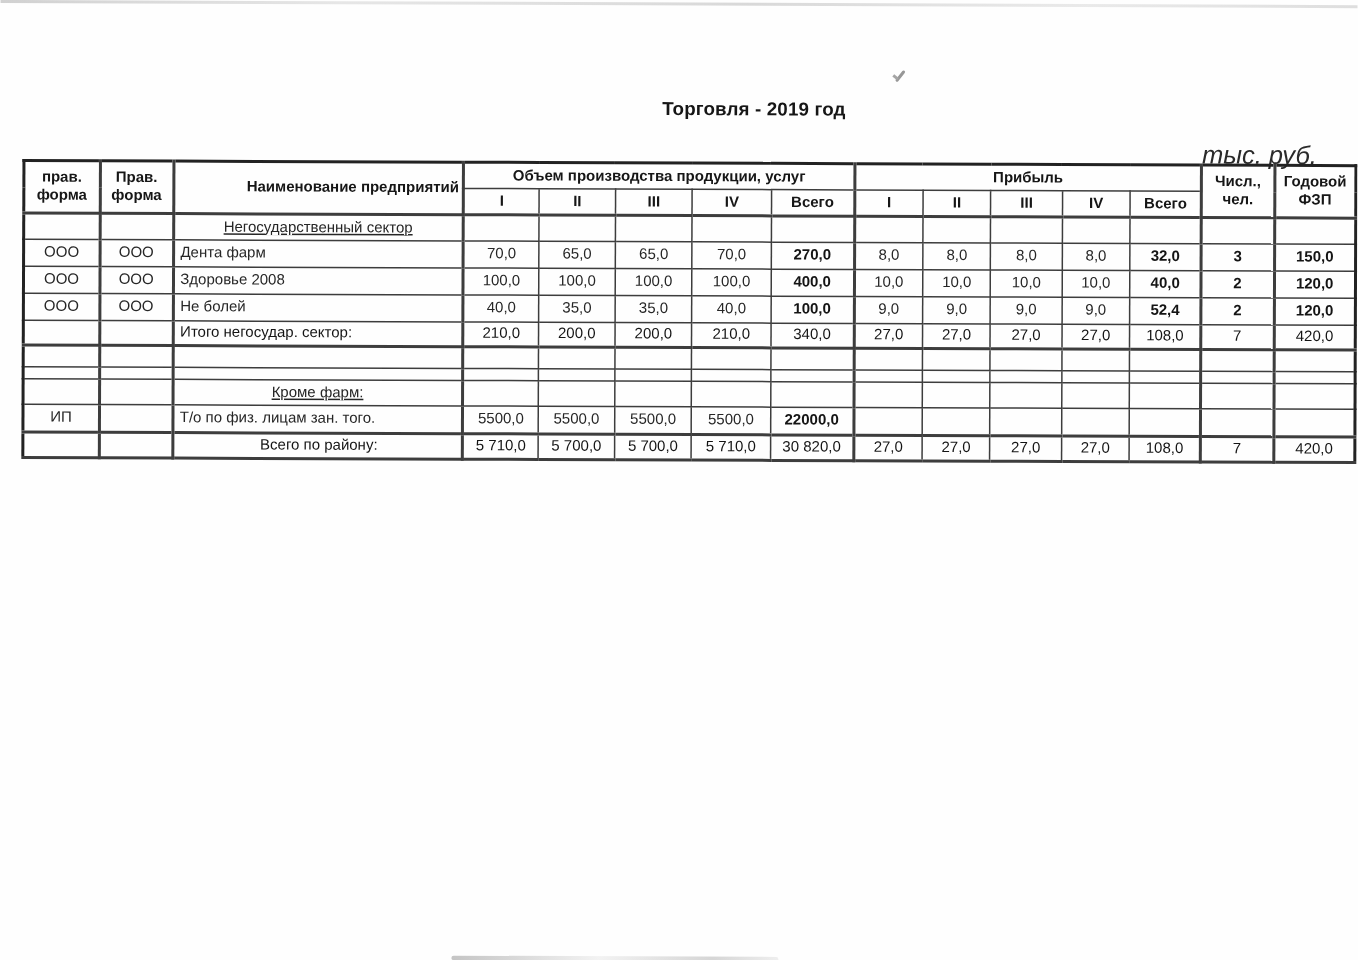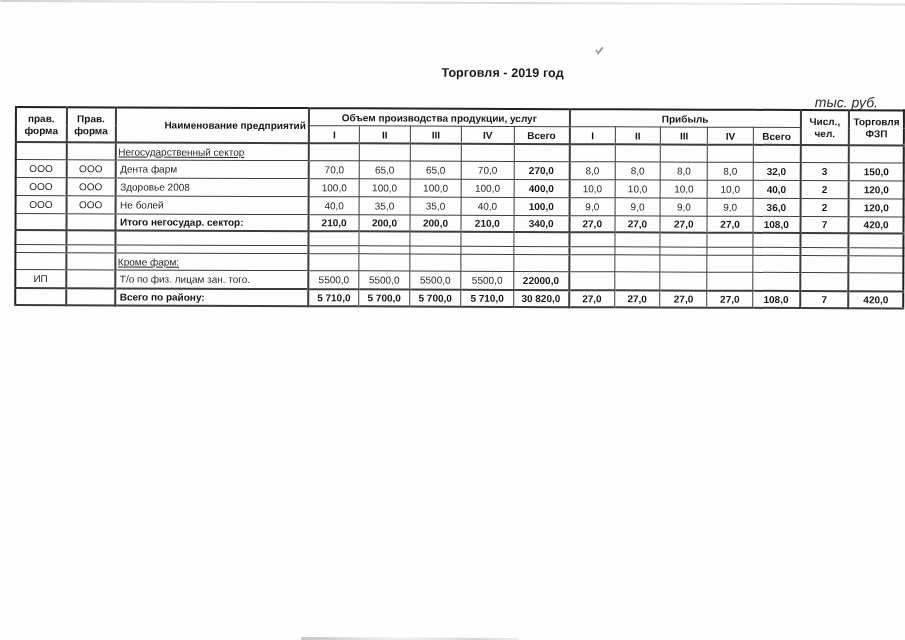--- a/index.html
+++ b/index.html
@@ -33,21 +33,21 @@
   }
   
   .doc-title{
     position:absolute;top:64px;left:0;right:0;
     padding-left:100px;text-align:center;
     font-size:12.5px;font-weight:bold;color:#161616;
     letter-spacing:.1px;
   }
   .units-label{
     position:absolute;top:91px;right:27px;
-    font-size:14px;font-style:italic;color:#2a2a2a;
+    font-size:17px;font-style:italic;color:#2a2a2a;
   }
   
   .tbl-wrap{position:absolute;left:15px;top:106px;}
   table{
     border-collapse:collapse;table-layout:fixed;
     border:2.5px solid #222;
     background:transparent;
   }
   td{
     border:1px solid #3d3d3d;
@@ -60,26 +60,26 @@
   .c-form1,.c-form2,.c-name,.c-vall,.c-pall,.c-head{border-right-width:2px;}
   thead td{font-weight:bold;color:#161616;}
   thead .two-line{line-height:1.2;}
   thead tr:first-child td{height:16px;}
   thead tr:last-child td{height:16px;border-bottom-width:2px;}
   thead td[rowspan]{border-bottom-width:2px;}
   .c-name{text-align:left;padding-left:4px;}
   .strong{font-weight:bold;color:#141414;}
   
   .r-section td{height:16px;}
-  .r-section .c-name{text-align:left;text-decoration:underline;padding-left:2px;}
+  .r-section .c-name{text-align:center;text-decoration:underline;padding-left:2px;}
   .r-data td{height:17px;}
-  .r-total td{height:15px;font-weight:bold;color:#141414;border-bottom-width:2px;margin-left:44px;}
+  .r-total td{height:15px;font-weight:normal;color:#141414;border-bottom-width:2px;margin-left:44px;}
   .r-empty td{height:13px;}
   .r-empty-thin td{height:7px;}
-  tbody tr:last-child td{border-top-width:2px;border-bottom-width:2px;}
+  tbody tr:last-child td{border-top-width:2px;border-bottom-width:2px;text-align:center;}
 </style>
 </head>
 <body>
 
 <div id="scan">
   <div class="top-edge"></div>
   <div class="pen-mark"></div>
   <div class="bottom-smudge"></div>
 
   <div class="doc-title">Торговля - 2019 год</div>
@@ -115,21 +115,21 @@
             <span>форма</span>
           </td>
           <td class="c-name" rowspan="2" style="text-align:right;padding-left:48px;">Наименование предприятий</td>
           <td class="c-vall" colspan="5">Объем производства продукции, услуг</td>
           <td class="c-pall" colspan="5">Прибыль</td>
           <td class="c-head two-line" rowspan="2">
             <span>Числ.,</span><br>
             <span>чел.</span>
           </td>
           <td class="c-fund two-line" rowspan="2">
-            <span>Торговля</span><br>
+            <span>Годовой</span><br>
             <span>ФЗП</span>
           </td>
         </tr>
         <tr>
           <td class="c-q">I</td>
           <td class="c-q">II</td>
           <td class="c-q">III</td>
           <td class="c-q">IV</td>
           <td class="c-vall">Всего</td>
           <td class="c-q">I</td>
@@ -197,21 +197,21 @@
             <td class="c-name">Не болей</td>
             <td class="c-q">40,0</td>
             <td class="c-q">35,0</td>
             <td class="c-q">35,0</td>
             <td class="c-q">40,0</td>
             <td class="c-vall strong">100,0</td>
             <td class="c-q">9,0</td>
             <td class="c-q">9,0</td>
             <td class="c-q">9,0</td>
             <td class="c-q">9,0</td>
-            <td class="c-pall strong">36,0</td>
+            <td class="c-pall strong">52,4</td>
             <td class="c-head strong">2</td>
             <td class="c-fund strong">120,0</td>
           </tr>
           <tr class="r-total">
             <td class="c-form1"></td>
             <td class="c-form2"></td>
             <td class="c-name">Итого негосудар. сектор:</td>
             <td class="c-q">210,0</td>
             <td class="c-q">200,0</td>
             <td class="c-q">200,0</td>

